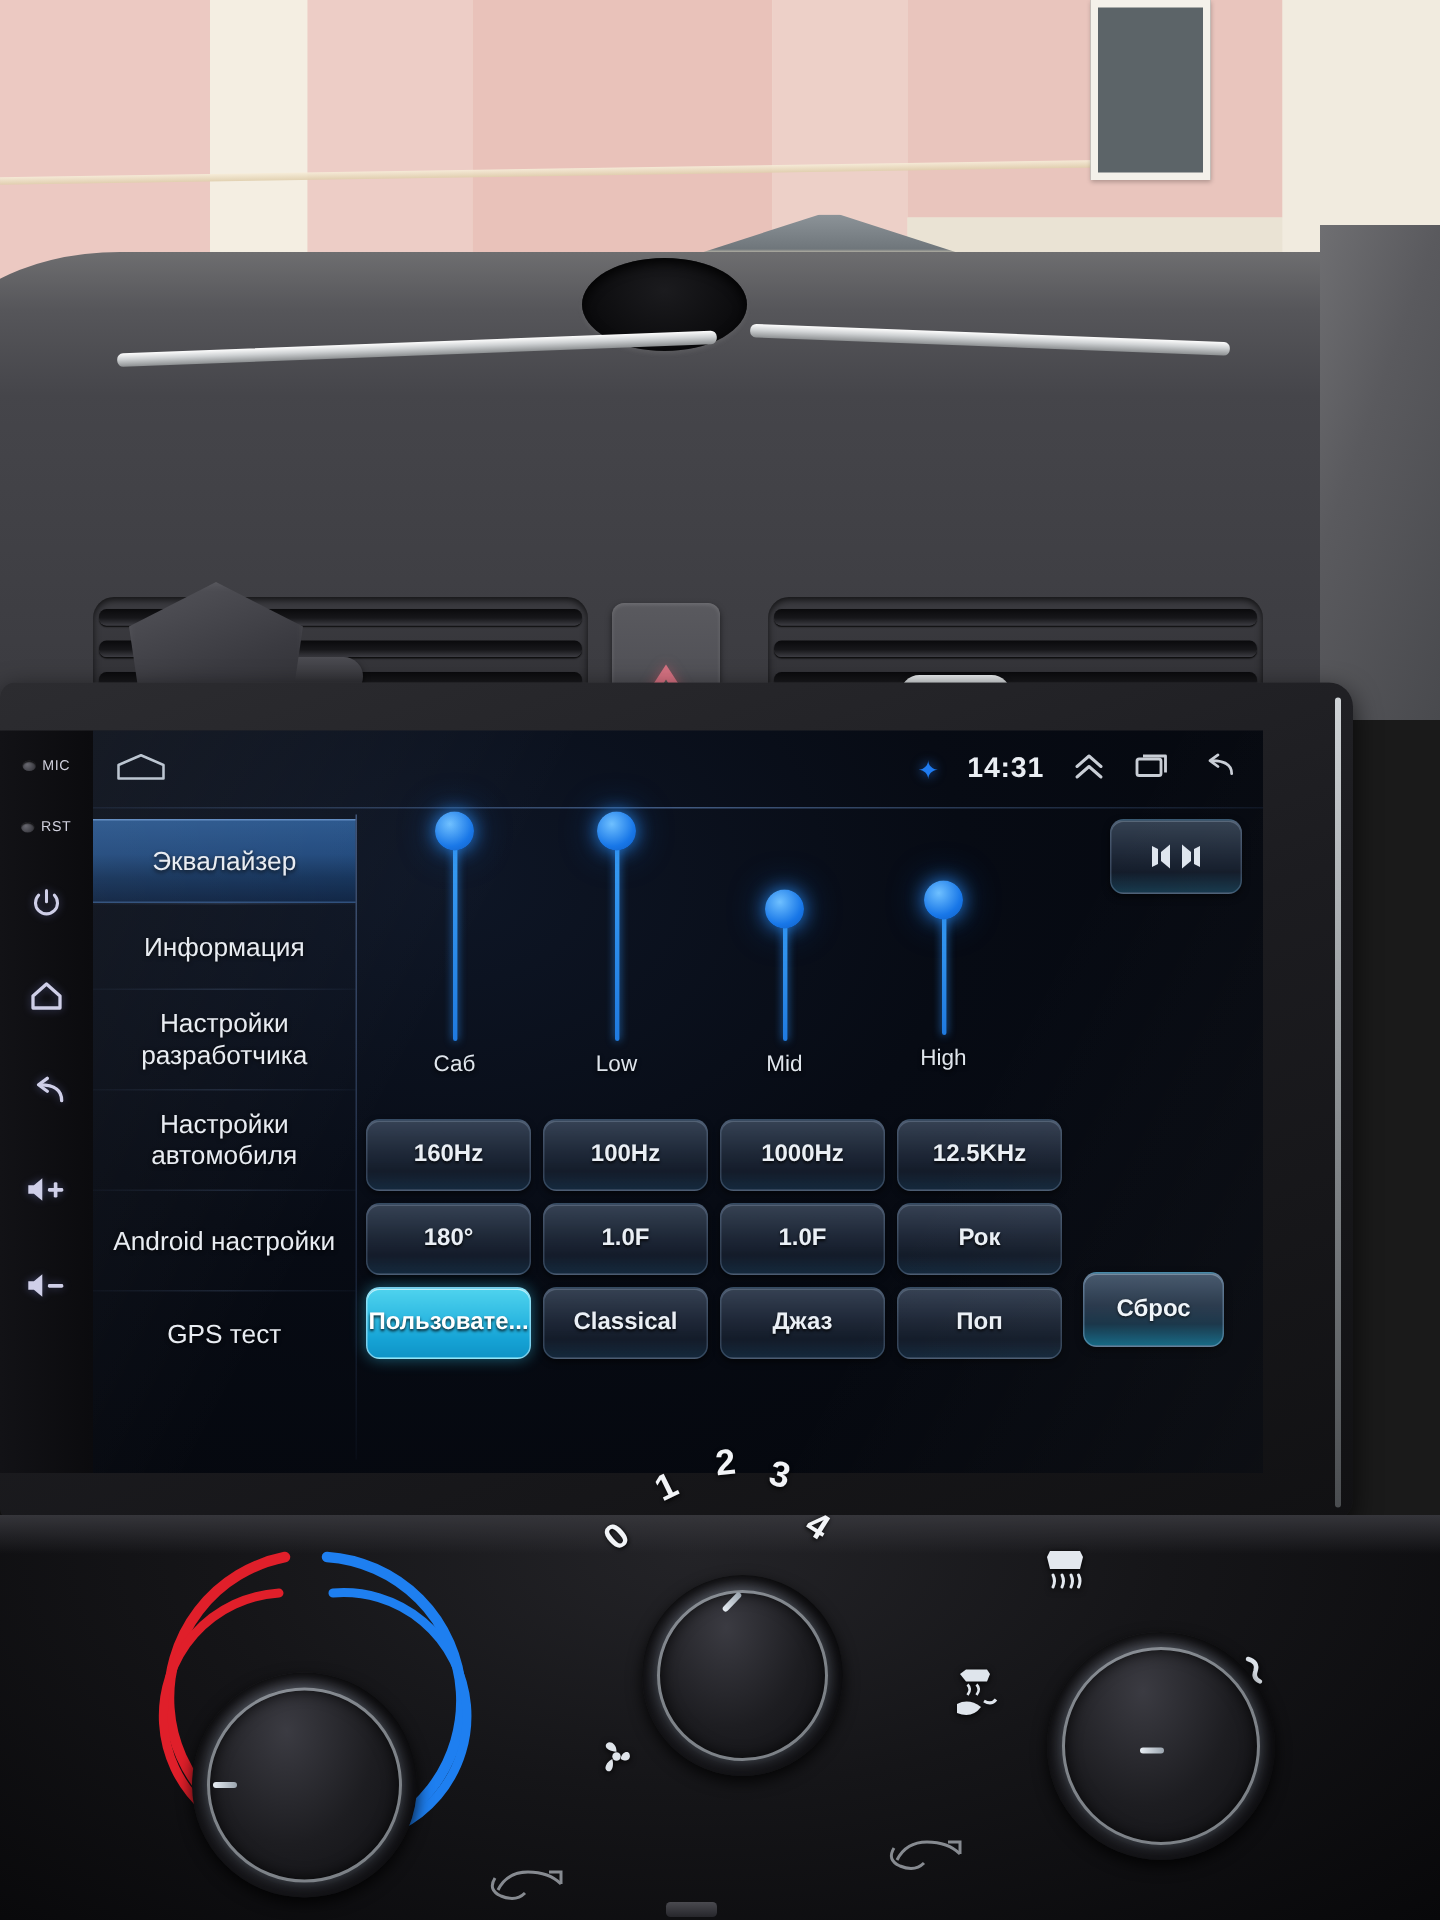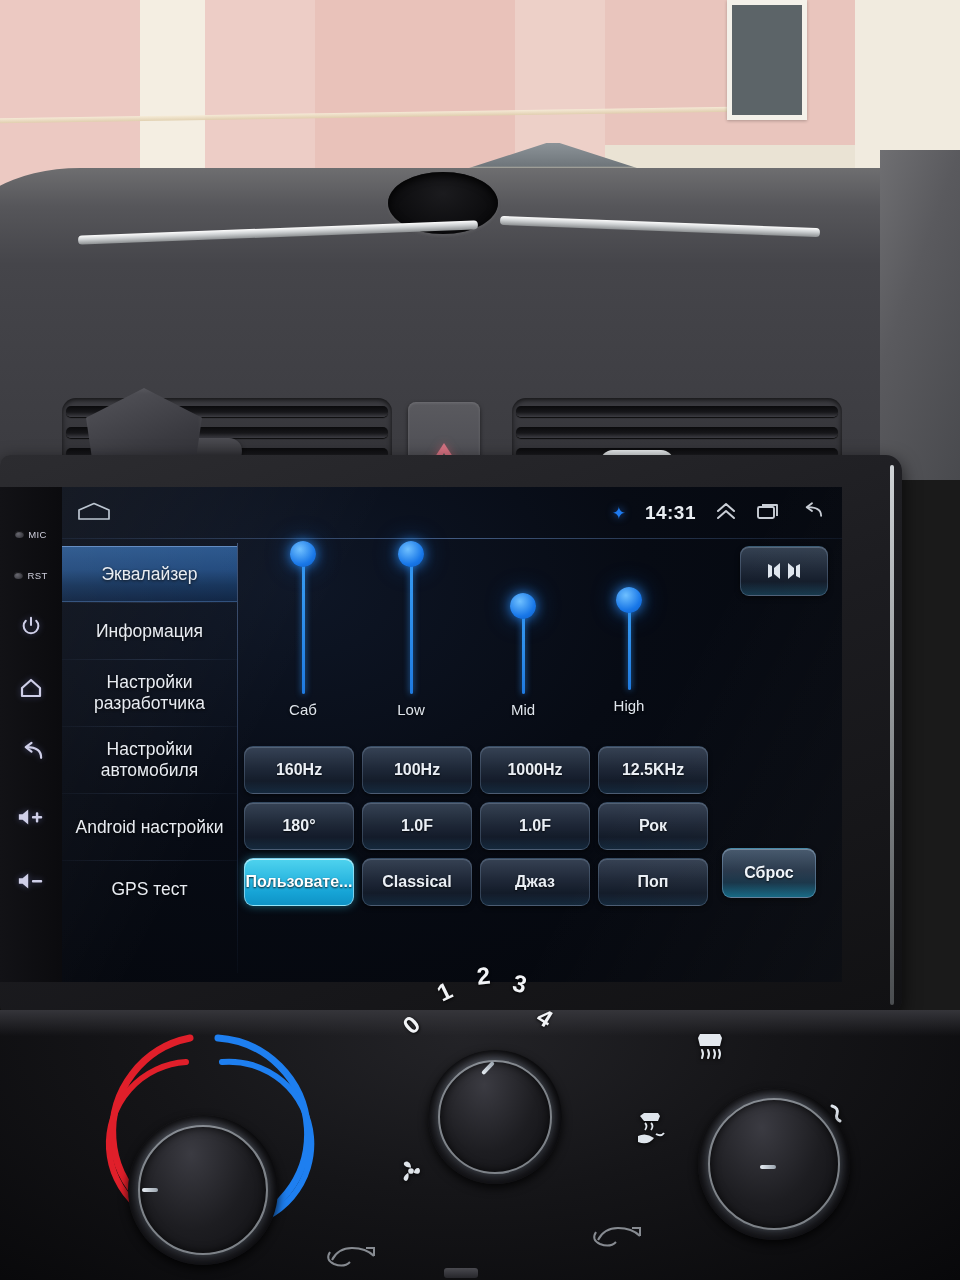--- a/index.html
+++ b/index.html
@@ -367,21 +367,21 @@
 
   </div>
 
   <div class="dash-side-right"></div>
 
   <div class="head-unit">
     <div class="hu-chrome-edge"></div>
   </div>
 
   <div class="bezel-left">
-    <div class="bez-item" style="margin-top:28px">
+    <div class="bez-item" style="margin-top:4px">
       <span class="bez-hole"></span>
       <span class="bez-label">MIC</span>
     </div>
     <div class="bez-item" style="margin-top:30px">
       <span class="bez-hole"></span>
       <span class="bez-label">RST</span>
     </div>
     <div class="bez-item bez-icon" style="margin-top:34px">
       <svg width="22" height="22" viewBox="0 0 24 24" fill="none" stroke="currentColor" stroke-width="2.2" stroke-linecap="round">
         <path d="M12 3 V11"></path>

